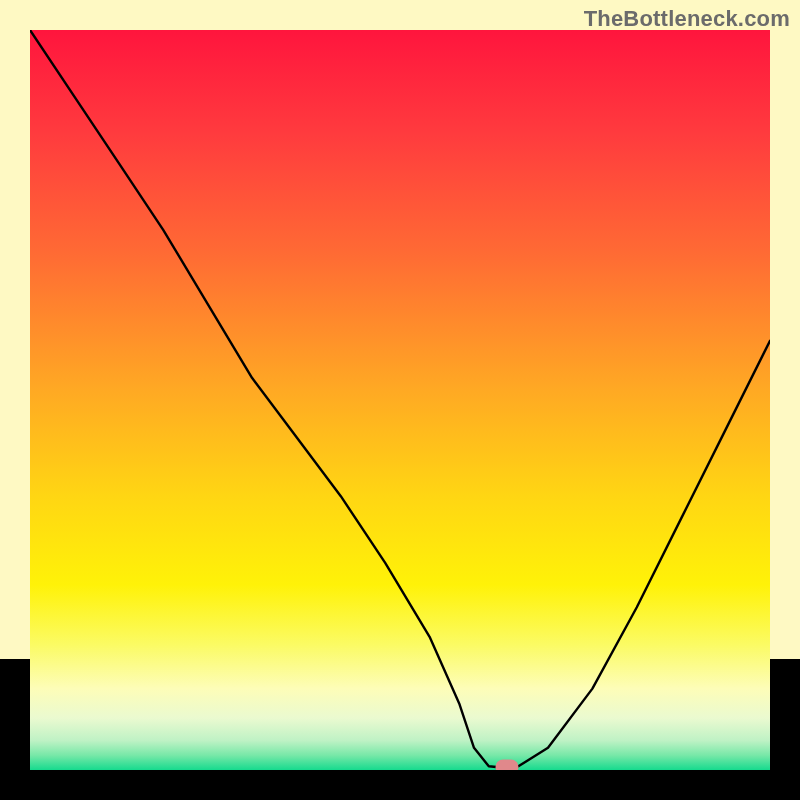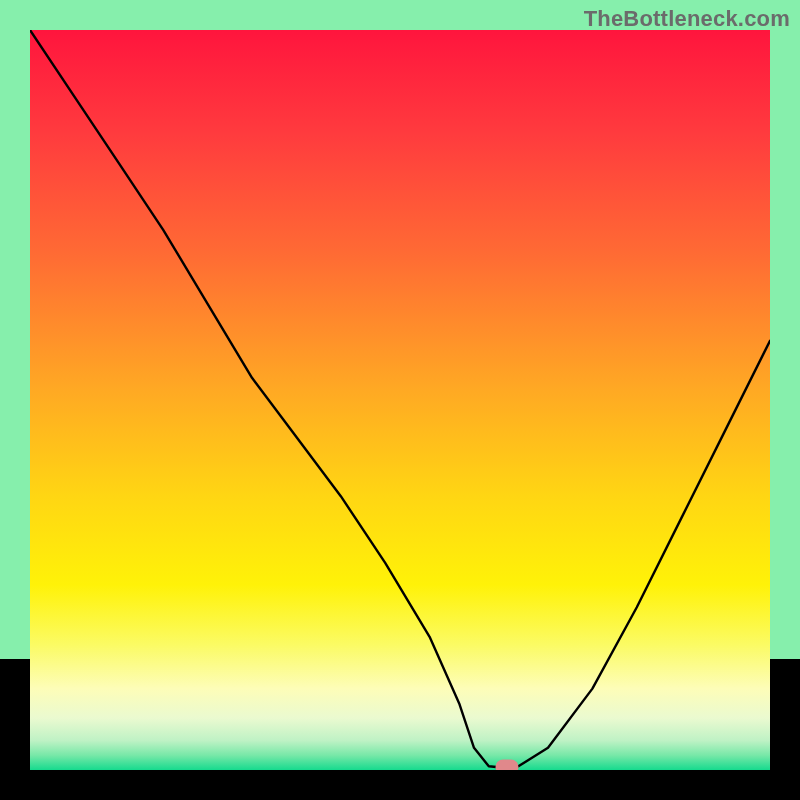--- a/index.html
+++ b/index.html
@@ -9,21 +9,21 @@
     height: 800px;
     background: #000;
     overflow: hidden;
   }
   .frame {
     position: absolute;
     left: 0;
     top: 0;
     width: 800px;
     height: 659px;
-    background: #86efac;
+    background: #fef9c3;
   }
   .plot {
     position: absolute;
     left: 30px;
     top: 30px;
     width: 740px;
     height: 740px;
     overflow: hidden;
   }
   .gradient {

